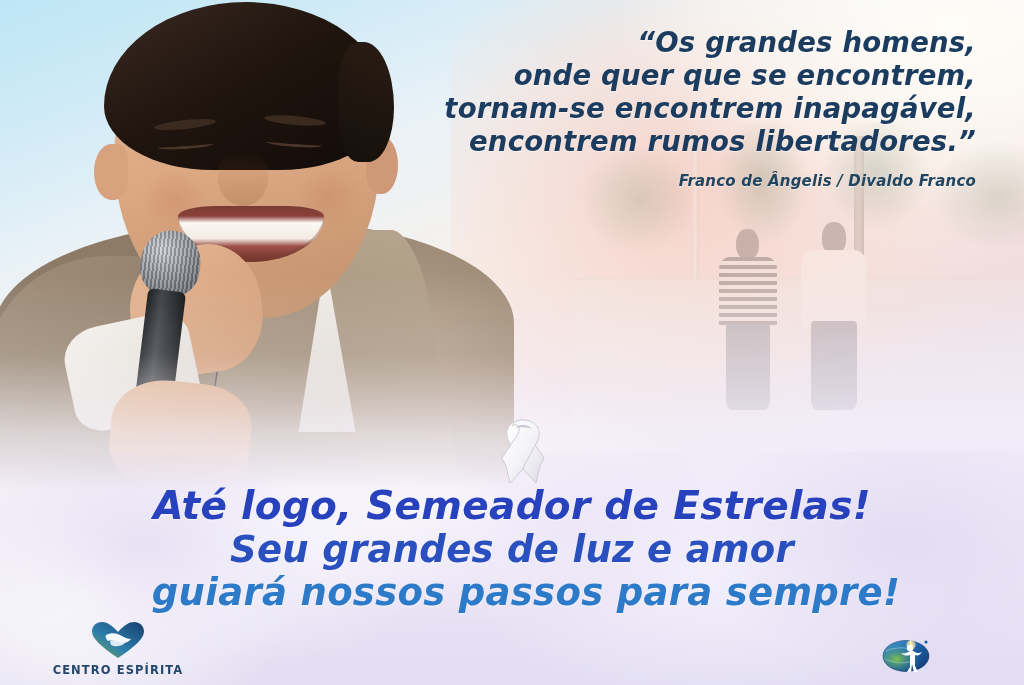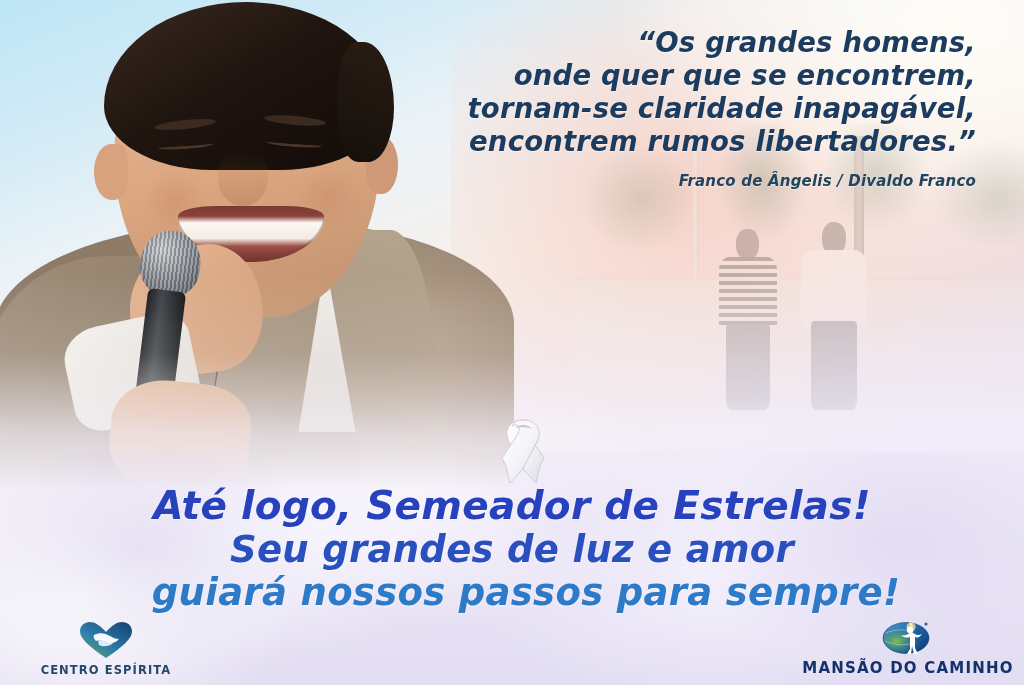--- a/index.html
+++ b/index.html
@@ -299,21 +299,21 @@
     text-shadow:0 1px 2px rgba(255,255,255,.55);
   }
   .message .m3{
     display:block;font-size:37px;line-height:43px;color:#2c7ac8;
     text-shadow:0 1px 2px rgba(255,255,255,.55);
     margin-left:28px;
   }
 
   
   .logo-left{
-    position:absolute;left:8px;bottom:8px;width:196px;text-align:center;
+    position:absolute;left:20px;bottom:8px;width:196px;text-align:center;
   }
   .logo-right{
     position:absolute;right:8px;bottom:8px;width:216px;text-align:center;
   }
   .logo-left .l1{
     display:block;color:#24486b;font-weight:700;font-size:11.5px;
     letter-spacing:1.1px;line-height:14px;
   }
   .logo-left .l2{
     display:block;color:#152c48;font-weight:800;font-size:14.5px;
@@ -382,21 +382,21 @@
         <div class="ball"></div>
         <div class="body"></div>
       </div>
       <div class="hand-low"></div>
     </div>
   </div>
 
   <div class="quote">
     <span class="ln">“Os grandes homens,</span>
     <span class="ln">onde quer que se encontrem,</span>
-    <span class="ln">tornam-se claridade inapagável,</span>
+    <span class="ln">tornam-se encontrem inapagável,</span>
     <span class="ln">encontrem rumos libertadores.”</span>
   </div>
   <div class="quote-credit">Franco de Ângelis / Divaldo Franco</div>
 
   <div class="ribbon">
     <svg width="78" height="78" viewBox="0 0 78 78" aria-hidden="true">
       <defs>
         <linearGradient id="rb" x1="0" y1="0" x2="1" y2="1">
           <stop offset="0%" stop-color="#ffffff"></stop>
           <stop offset="55%" stop-color="#f4f3f7"></stop>
@@ -452,16 +452,15 @@
       <ellipse cx="27" cy="25" rx="23" ry="15.5" fill="url(#gl)"></ellipse>
       <ellipse cx="27" cy="25" rx="23" ry="15.5" fill="none" stroke="#0c2f63" stroke-width="1" opacity=".5"></ellipse>
       <path d="M7 20 C16 16 26 16 34 19" stroke="#bfe0f2" stroke-width="1" fill="none" opacity=".5"></path>
       <path d="M6 28 C15 32 25 33 34 30" stroke="#bfe0f2" stroke-width="1" fill="none" opacity=".45"></path>
       <path d="M31 8 C34 13 35 17 33 21 C31 17 30 13 31 8 Z" fill="url(#fl)"></path>
       <circle cx="32" cy="14" r="4.6" fill="#ffe9a8" opacity=".75"></circle>
       <circle cx="31" cy="17" r="3.2" fill="#ffffff"></circle>
       <path d="M31 20 C28 22 25 23 22 22 C25 25 28 25 31 24 L31 36 L28 41 L32 41 L33 33 L35 41 L39 41 L36 35 L36 24 C39 25 41 24 43 21 C40 23 37 22 34 20 Z" fill="#ffffff"></path>
       <circle cx="47" cy="11" r="1.6" fill="#1e63a8"></circle>
     </svg>
-    <span class="r1">MANSÃO DO CAMINHO</span>
   </div>
 
 </div>
 
 </body></html>

